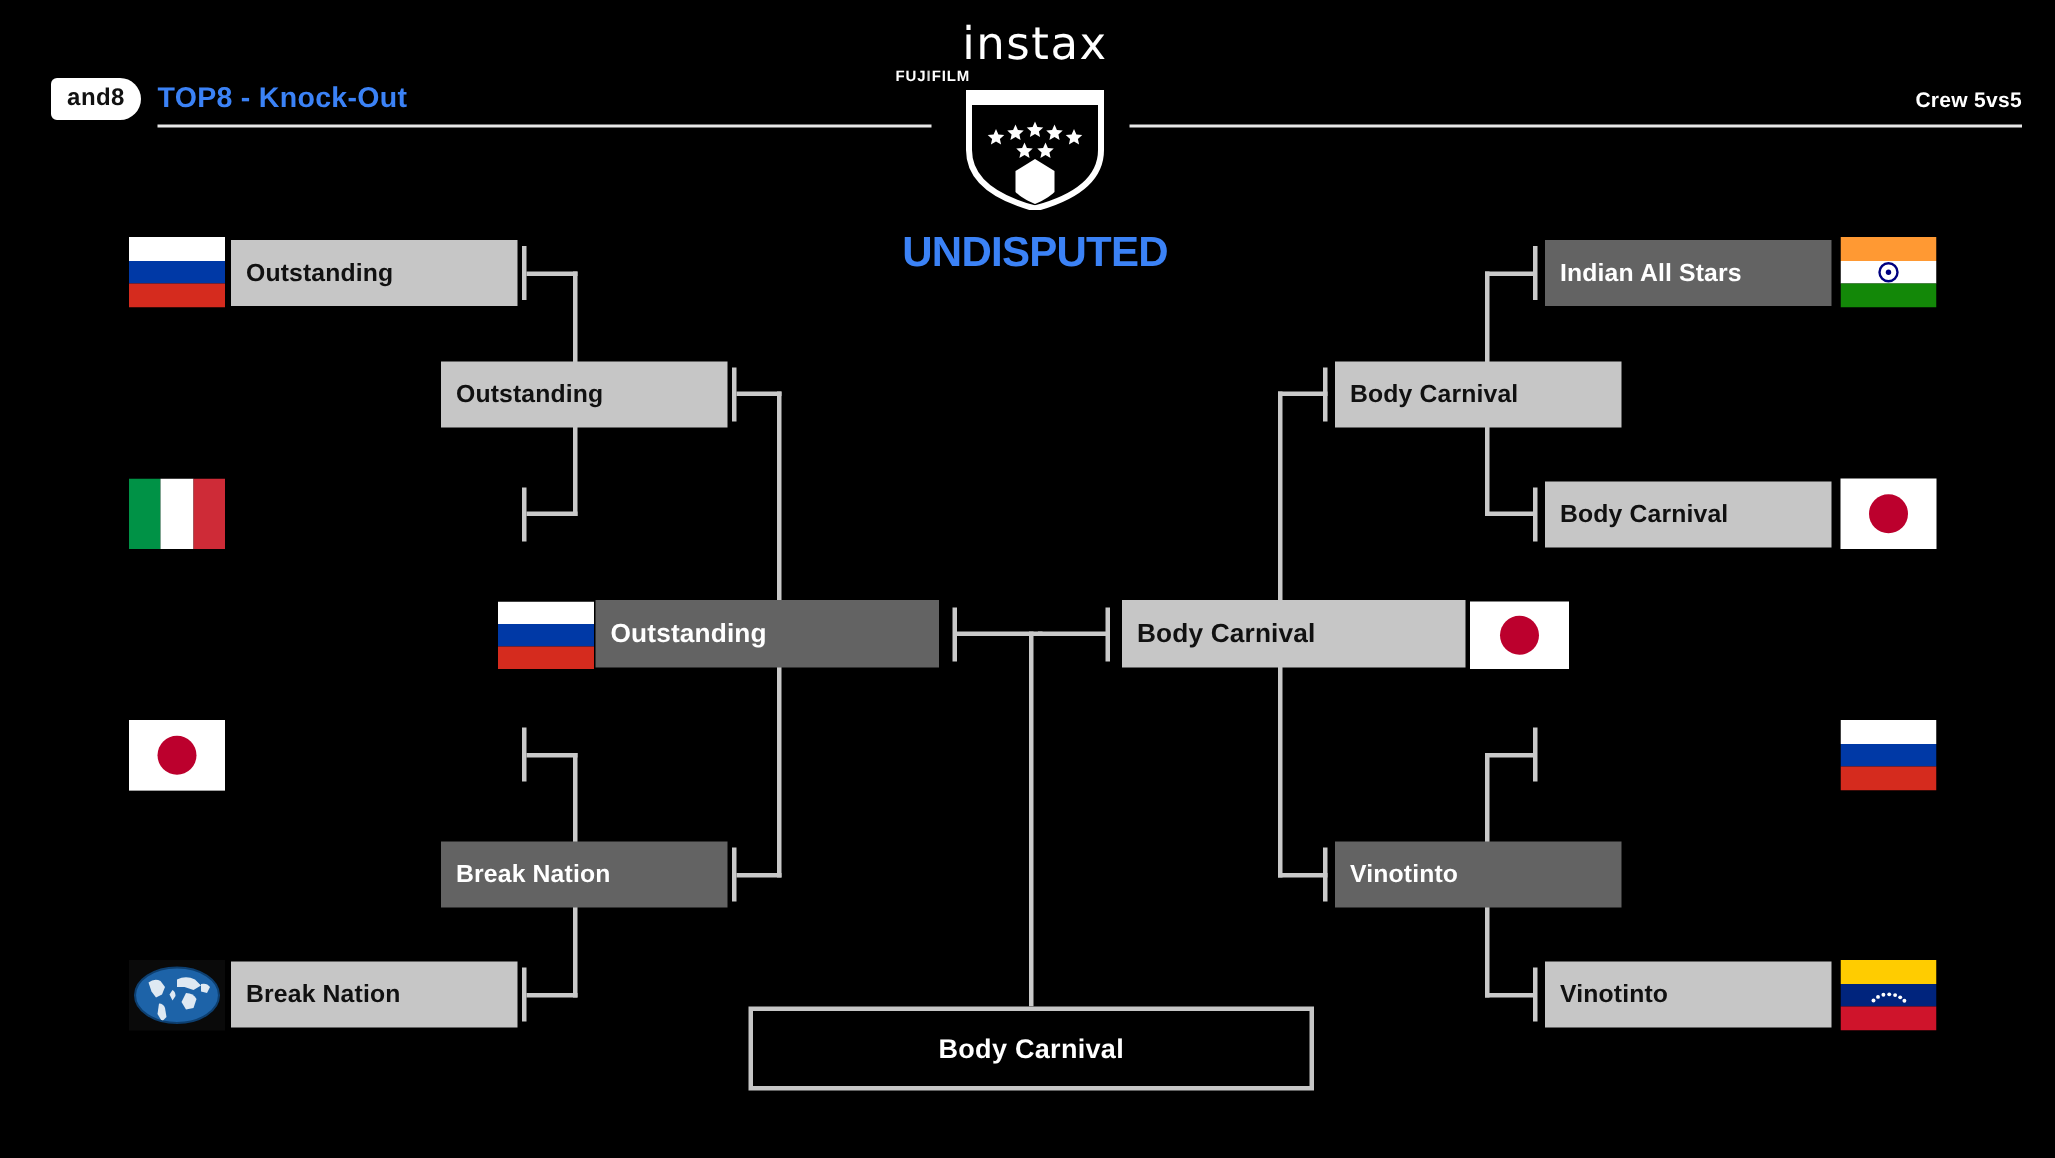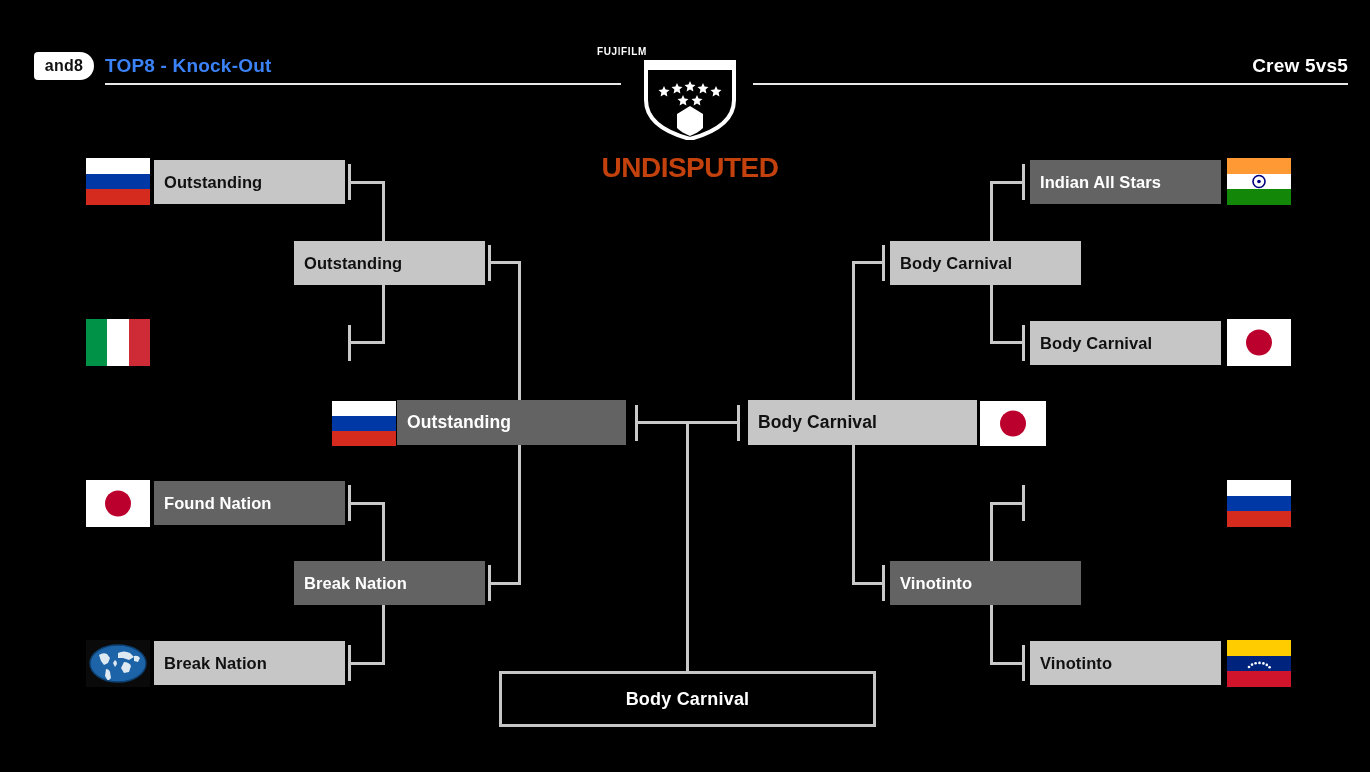--- a/index.html
+++ b/index.html
@@ -19,41 +19,41 @@
     display:flex;align-items:center;justify-content:center;
   }
   .hdr-title{
     position:absolute;left:105px;top:52px;height:28px;
     display:flex;align-items:center;
     font-size:19px;font-weight:700;color:#3b82f6;letter-spacing:.2px;
   }
   .hdr-right{
     position:absolute;right:22px;top:52px;height:28px;
     display:flex;align-items:center;
-    font-size:19px;font-weight:700;color:#fff;letter-spacing:.2px;
+    font-size:14px;font-weight:700;color:#fff;letter-spacing:.2px;
   }
   .hdr-rule-l{position:absolute;left:105px;top:83px;width:516px;height:2px;background:#e8e8e8;}
   .hdr-rule-r{position:absolute;left:753px;top:83px;width:595px;height:2px;background:#e8e8e8;}
 
   
   .brand{position:absolute;left:597px;top:4px;width:186px;height:188px;}
   .brand-instax{
     position:absolute;left:0;top:8px;width:186px;text-align:center;
     font-size:30px;font-weight:400;letter-spacing:1px;color:#fff;
     font-family:"DejaVu Sans",sans-serif;
   }
   .brand-fuji{
     position:absolute;left:0;top:42px;width:186px;text-align:left;
     font-size:10px;font-weight:700;letter-spacing:.6px;color:#fff;
   }
   .brand-fuji .dot{color:#d8d8d8;}
   .brand-shield{position:absolute;left:43px;top:54px;width:100px;height:82px;}
   .brand-undis{
     position:absolute;left:0;top:148px;width:186px;text-align:center;
-    font-size:28px;font-weight:700;letter-spacing:-.5px;color:#c2410c;
+    font-size:28px;font-weight:700;letter-spacing:-.5px;color:#3b82f6;
   }
 
   
   .node{
     position:absolute;box-sizing:border-box;
     display:flex;align-items:center;
     padding-left:10px;
     font-size:16.5px;font-weight:700;letter-spacing:.1px;
     white-space:nowrap;overflow:hidden;
   }
@@ -78,20 +78,21 @@
 
 <div id="stage">
 
   <div class="hdr-badge">and8</div>
   <div class="hdr-title">TOP8 - Knock-Out</div>
   <div class="hdr-rule-l"></div>
   <div class="hdr-rule-r"></div>
   <div class="hdr-right">Crew 5vs5</div>
 
   <div class="brand">
+    <div class="brand-instax">instax</div>
     <div class="brand-fuji"><span>FUJ</span><span class="dot">I</span><span>FILM</span></div>
     <div class="brand-shield">
       <svg viewBox="0 0 100 82" width="100" height="82" aria-hidden="true">
         <path d="M4 2 H96 V8 H4 Z" fill="#fff"></path>
         <path d="M6 10 H94 V42 C94 62 76 74 50 81 C24 74 6 62 6 42 Z" fill="none" stroke="#fff" stroke-width="4"></path>
         <g fill="#fff">
           <polygon points="24,28 25.6,31.6 29.5,32 26.6,34.6 27.4,38.4 24,36.4 20.6,38.4 21.4,34.6 18.5,32 22.4,31.6"></polygon>
           <polygon points="37,25 38.6,28.6 42.5,29 39.6,31.6 40.4,35.4 37,33.4 33.6,35.4 34.4,31.6 31.5,29 35.4,28.6"></polygon>
           <polygon points="50,23 51.6,26.6 55.5,27 52.6,29.6 53.4,33.4 50,31.4 46.6,33.4 47.4,29.6 44.5,27 48.4,26.6"></polygon>
           <polygon points="63,25 64.6,28.6 68.5,29 65.6,31.6 66.4,35.4 63,33.4 59.6,35.4 60.4,31.6 57.5,29 61.4,28.6"></polygon>
@@ -123,21 +124,20 @@
   <div class="tick" style="left:348px;top:325px;height:36px;"></div>
   <div class="line" style="left:351px;top:341px;width:34px;height:3px;"></div>
   <div class="line" style="left:382px;top:181px;width:3px;height:163px;"></div>
 
   <div class="flag" style="left:86px;top:480px;width:64px;height:47px;background:#fff;">
     <div style="top:0;bottom:0;background:#fff;"></div>
     <svg style="position:absolute;left:0;top:0;" width="64" height="47">
         <circle cx="32" cy="23.5" r="13" fill="#bc002d"></circle>
       </svg>
   </div>
-  <div class="node lose" style="left:154px;top:481px;width:191px;height:44px;">Found Nation</div>
   <div class="tick" style="left:348px;top:485px;height:36px;"></div>
   <div class="line" style="left:351px;top:502px;width:34px;height:3px;"></div>
 
   <div class="flag" style="left:86px;top:640px;width:64px;height:47px;background:#0a0a0a;">
     <svg style="position:absolute;left:0;top:0;" width="64" height="47" viewBox="0 0 64 47">
       <ellipse cx="32" cy="23.5" rx="28" ry="18.5" fill="#1d63a8"></ellipse>
       <g fill="#dfe9f2">
         <path d="M13 15 q4-3 8-1 l3 4 -2 5 -4 2 -3-4 z"></path>
         <path d="M20 29 q3 0 4 3 l1 6 -3 3 -3-5 z"></path>
         <path d="M32 13 q6-3 12 0 l4 4 -5 3 -6-2 -5 0z"></path>

